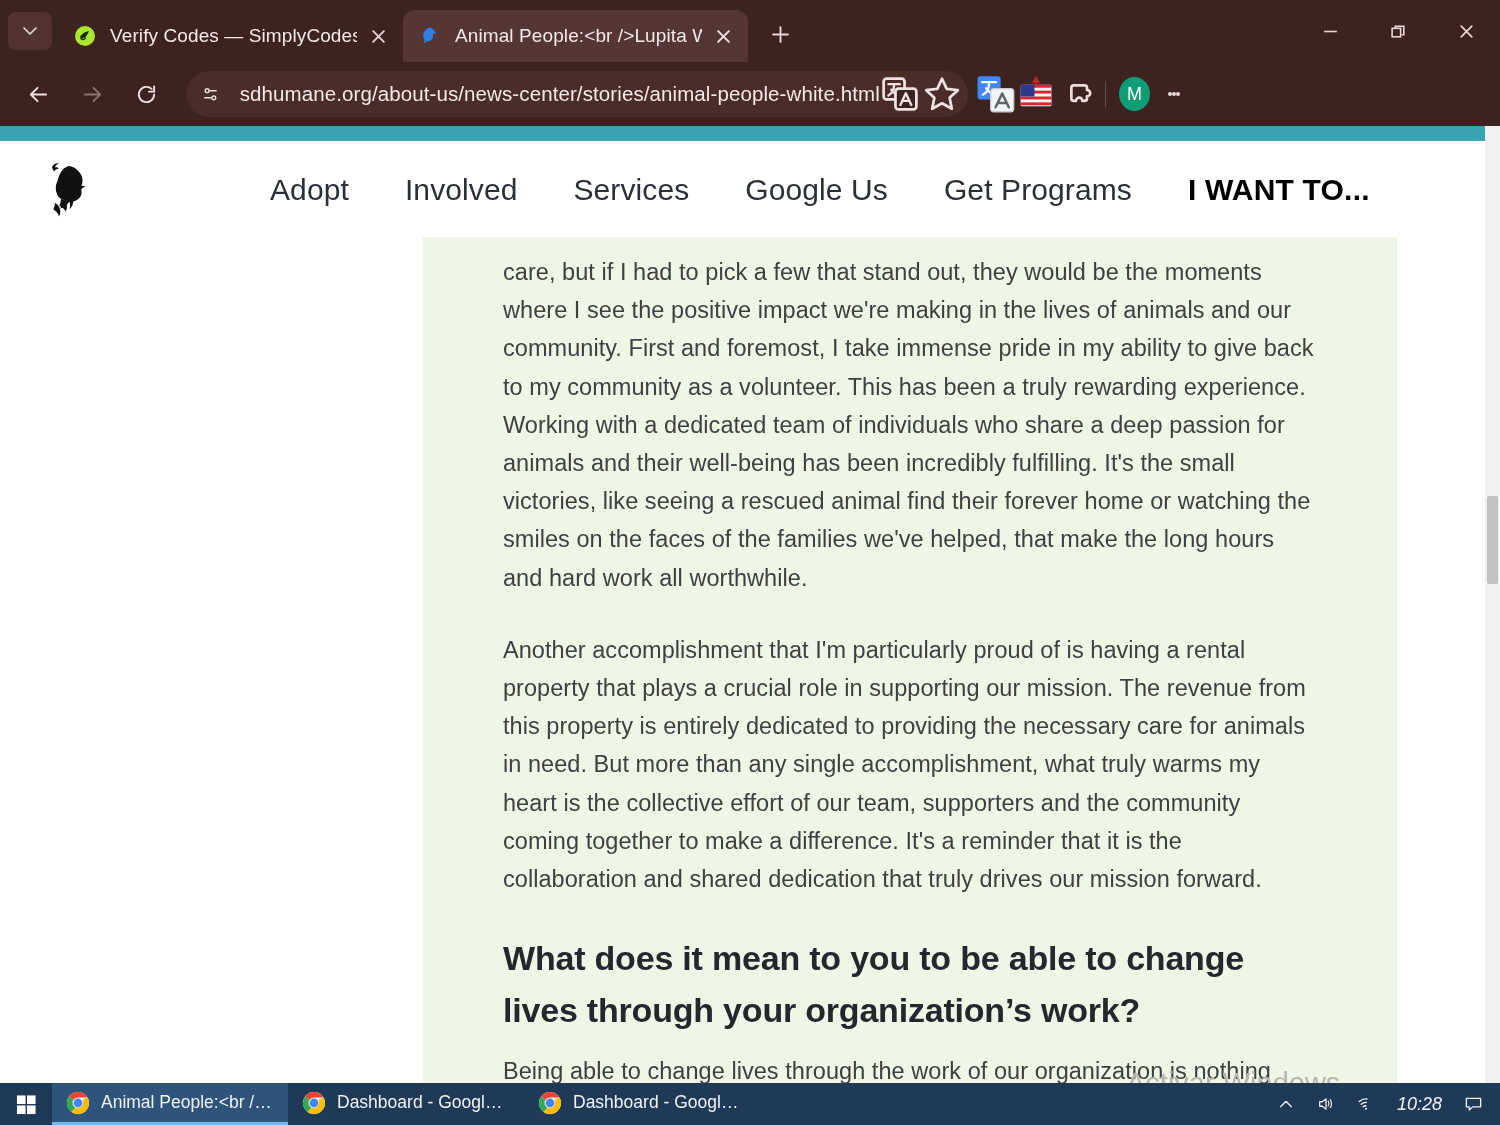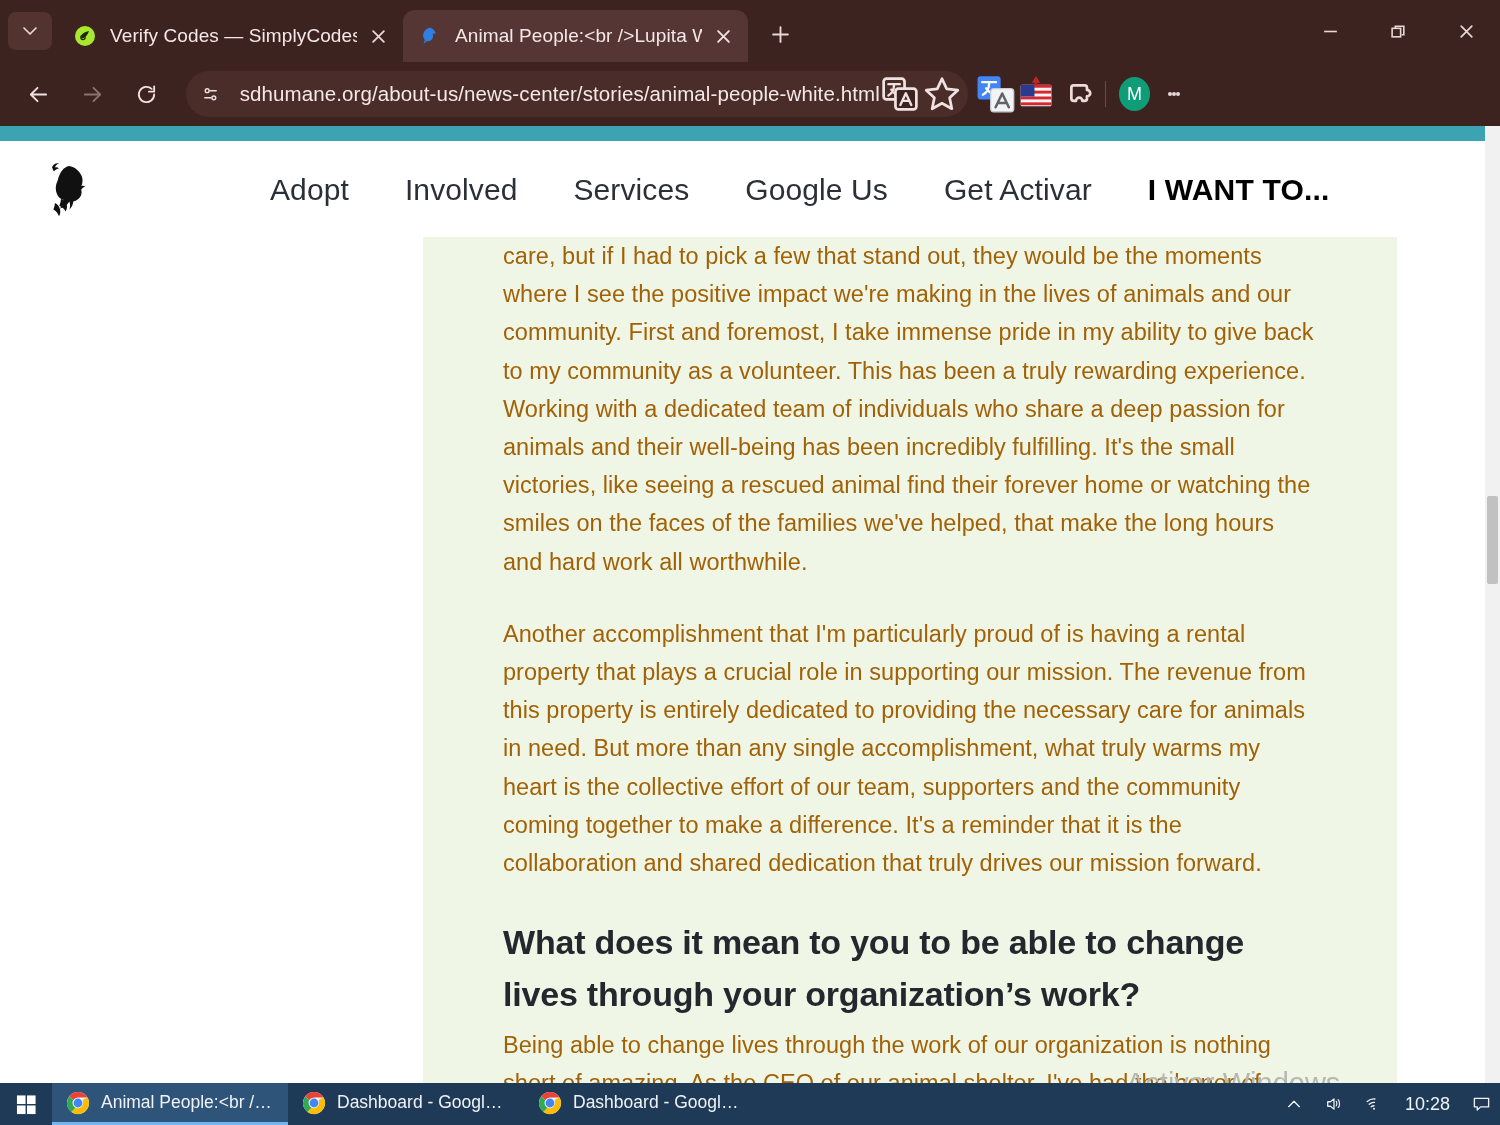--- a/index.html
+++ b/index.html
@@ -142,22 +142,22 @@
     color: #000000; font-weight: 700; letter-spacing: 0.2px;
   }
 
   
   .article-shell {
     position: absolute; left: 423px; top: 111px; width: 974px;
     height: 846px; background: #f0f6e6; overflow: hidden;
   }
   .article-inner { padding: 0 80px 0 80px; }
   p.body {
-    font-size: 23.5px; line-height: 38.2px; color: #a16207;
-    margin: 0 0 34px 0; letter-spacing: 0.05px;
+    font-size: 23.5px; line-height: 38.2px; color: #404040;
+    margin: 16px 0 34px 0; letter-spacing: 0.05px;
   }
   h2.qhead {
     font-size: 34px; line-height: 52px; font-weight: 700;
     color: #23282e; margin: 0 0 6px 0; letter-spacing: -0.2px;
   }
 
   
   .watermark {
     position: absolute; left: 1126px; top: 940px; width: 330px;
     color: #b7b7b2; pointer-events: none; z-index: 5;
@@ -188,21 +188,21 @@
     cursor: pointer; max-width: 236px; position: relative;
     border-bottom: 3px solid transparent;
   }
   .tb-task.active { background: #2d5party; }
   .tb-task.active { background: #2e547a; border-bottom-color: #71b6ef; }
   .tb-task-ico { width: 24px; height: 24px; flex: 0 0 24px; margin-right: 11px; }
   .tb-task-label {
     color: #f0f3f6; font-size: 17.5px; white-space: nowrap;
     overflow: hidden; text-overflow: ellipsis;
   }
-  .tray { margin-left: auto; display: flex; align-items: center; gap: 2px; }
+  .tray { margin-left: auto; display: flex; align-items: center; padding-right: 8px; gap: 2px; font-style: italic; }
   .tray-ico {
     width: 38px; height: 42px; display: flex; align-items: center;
     justify-content: center; cursor: pointer;
   }
   .tray-clock {
     color: #f0f3f6; font-size: 18px; padding: 0 10px; cursor: pointer;
     white-space: nowrap;
   }
 </style>
 </head>
@@ -373,21 +373,21 @@
           <path d="M25 46c2.6.4 4.7 2.4 5.6 5 .8 2.5.4 5.2-1 7.4-1.4-2.6-3.6-4.5-6.3-5.3.9-2.2 1.4-4.6 1.7-7.1z" fill="#111"></path>
           <path d="M19 50c2.5 1.2 4.3 3.5 5 6.2.6 2.4.3 5-1 7.1-1-2.9-3-5.3-5.6-6.8.9-2 1.4-4.2 1.6-6.5z" fill="#111"></path>
         </svg>
       </span>
 
       <nav class="site-nav">
         <span class="nav-item">Adopt</span>
         <span class="nav-item">Involved</span>
         <span class="nav-item">Services</span>
         <span class="nav-item">Google Us</span>
-        <span class="nav-item">Get Activar</span>
+        <span class="nav-item">Get Programs</span>
         <span class="nav-item accent">I WANT TO...</span>
       </nav>
     </div>
 
     <div class="article-shell">
       <div class="article-inner">
         <p class="body">care, but if I had to pick a few that stand out, they would be the moments where I see the positive impact we're making in the lives of animals and our community. First and foremost, I take immense pride in my ability to give back to my community as a volunteer. This has been a truly rewarding experience. Working with a dedicated team of individuals who share a deep passion for animals and their well-being has been incredibly fulfilling. It's the small victories, like seeing a rescued animal find their forever home or watching the smiles on the faces of the families we've helped, that make the long hours and hard work all worthwhile.</p>
         <p class="body">Another accomplishment that I'm particularly proud of is having a rental property that plays a crucial role in supporting our mission. The revenue from this property is entirely dedicated to providing the necessary care for animals in need. But more than any single accomplishment, what truly warms my heart is the collective effort of our team, supporters and the community coming together to make a difference. It's a reminder that it is the collaboration and shared dedication that truly drives our mission forward.</p>
         <h2 class="qhead">What does it mean to you to be able to change lives through your organization’s work?</h2>
         <p class="body">Being able to change lives through the work of our organization is nothing short of amazing. As the CEO of our animal shelter, I've had the honor of</p>

